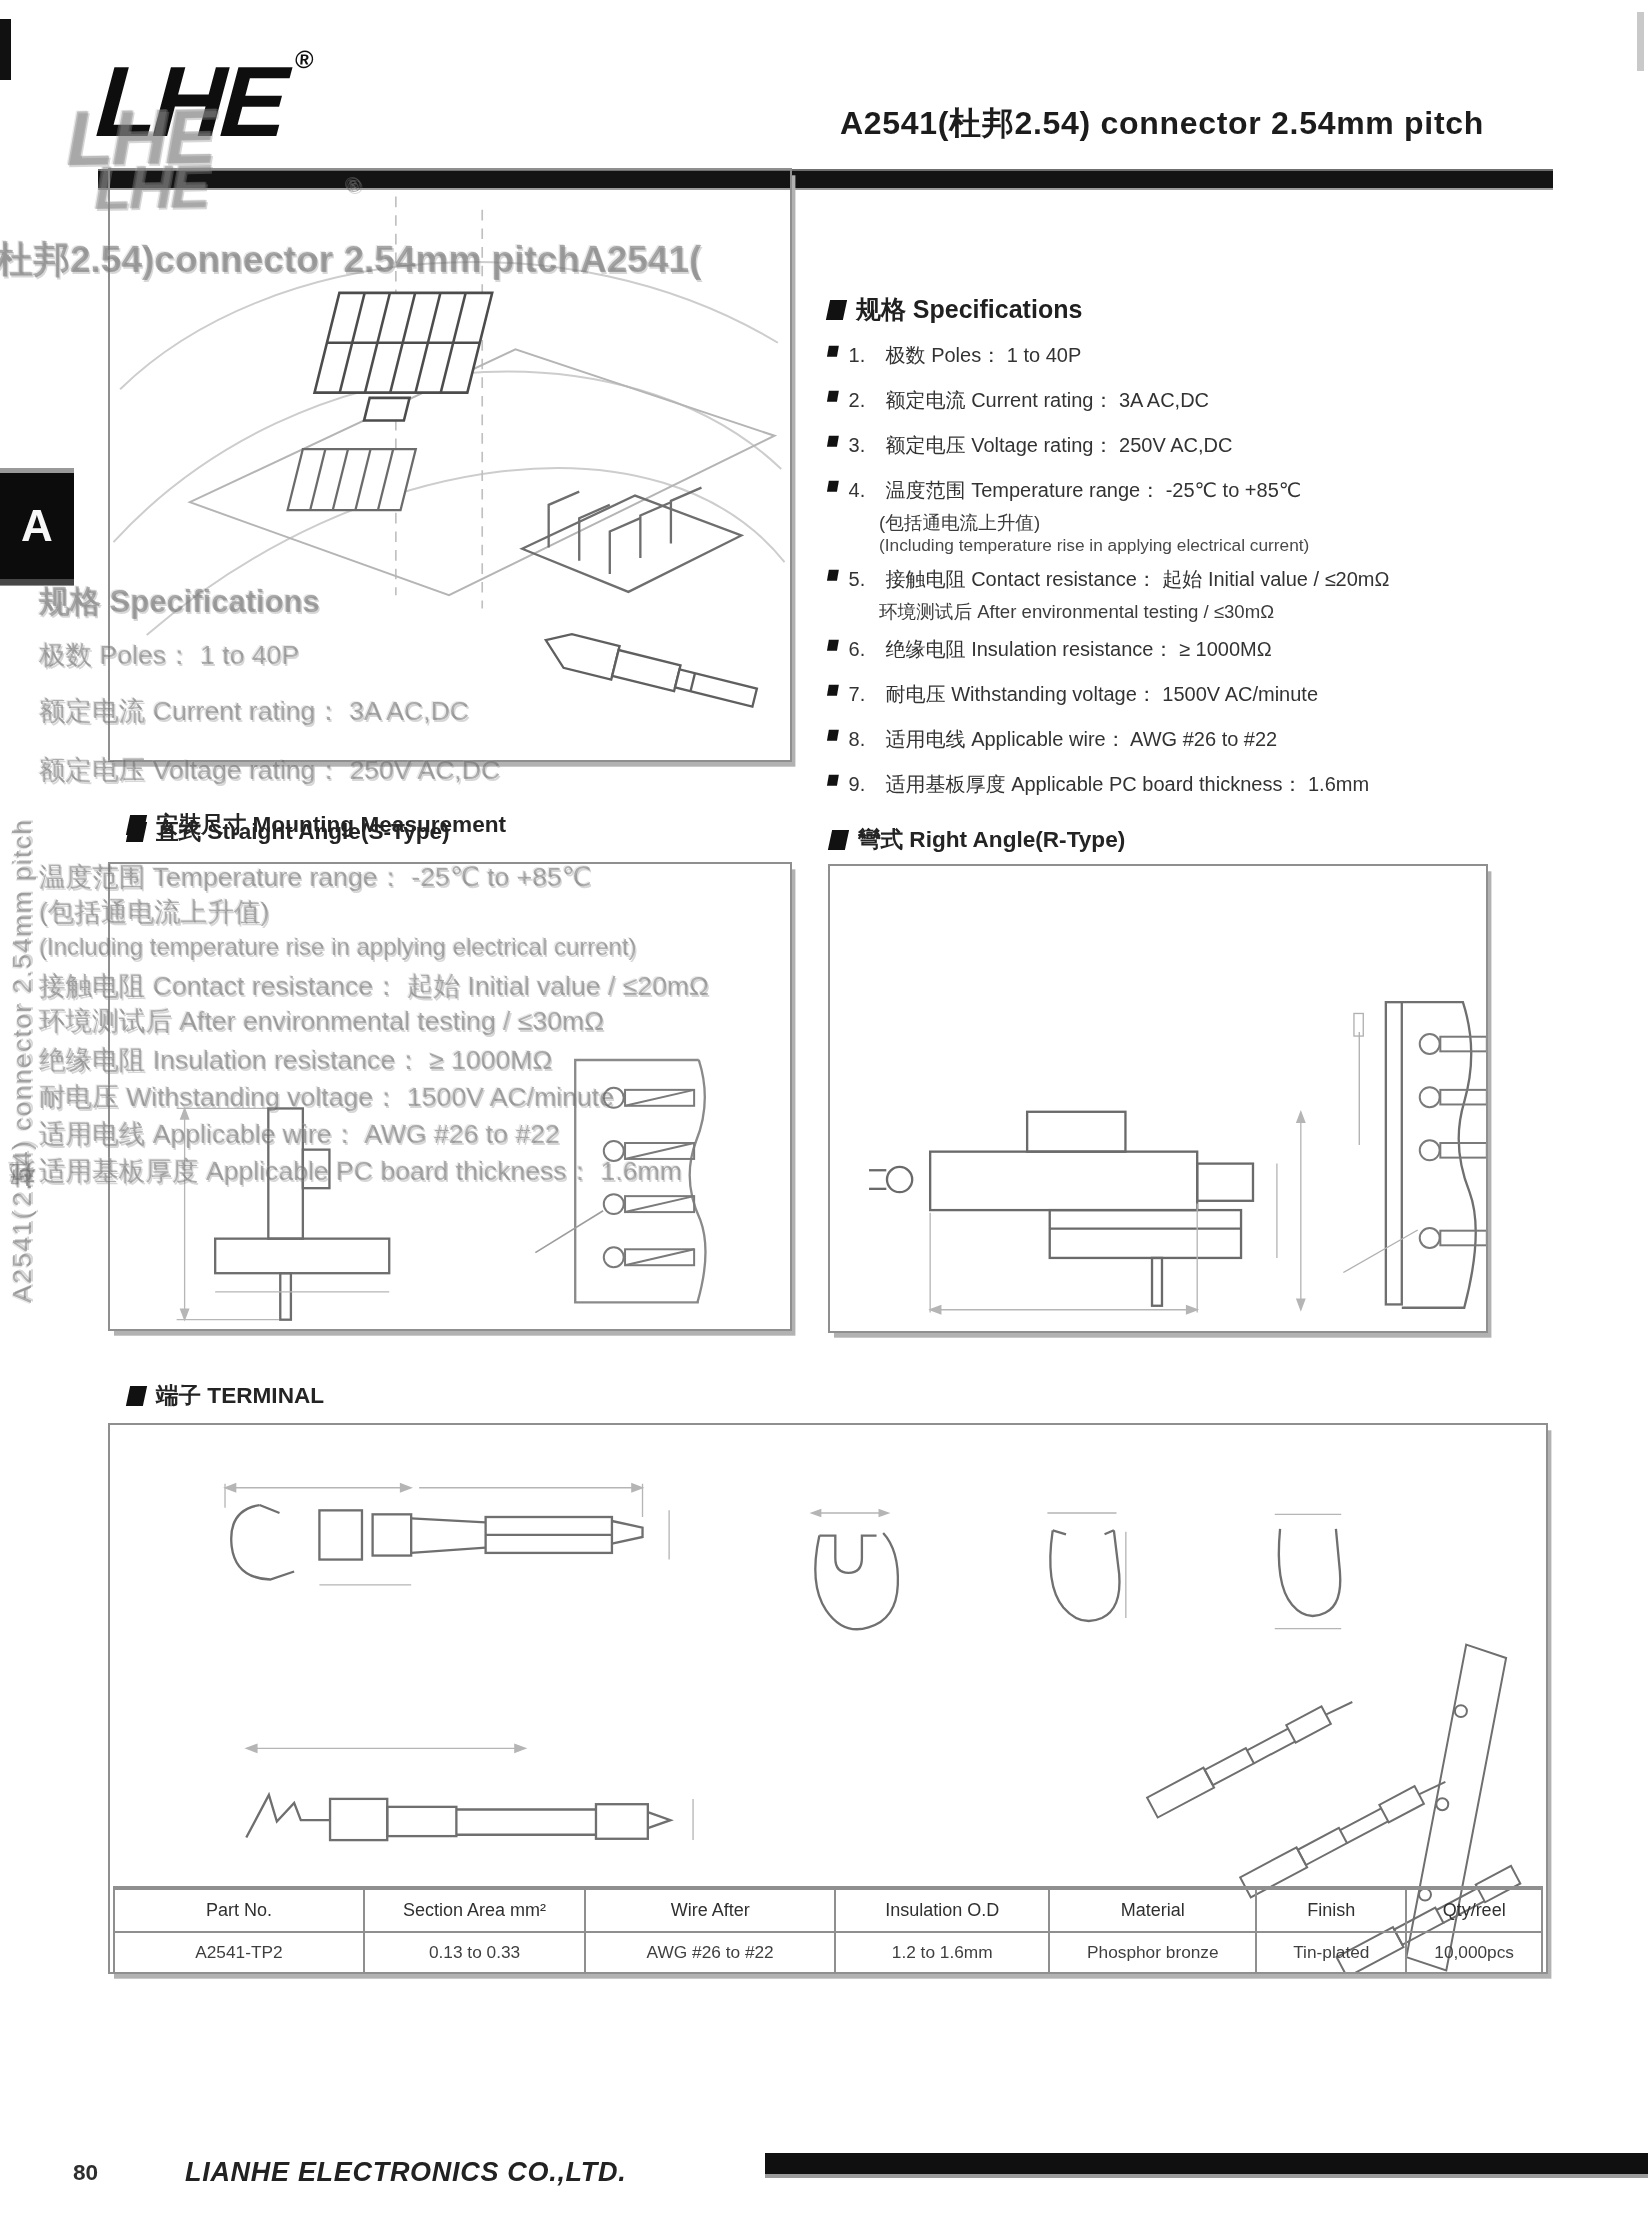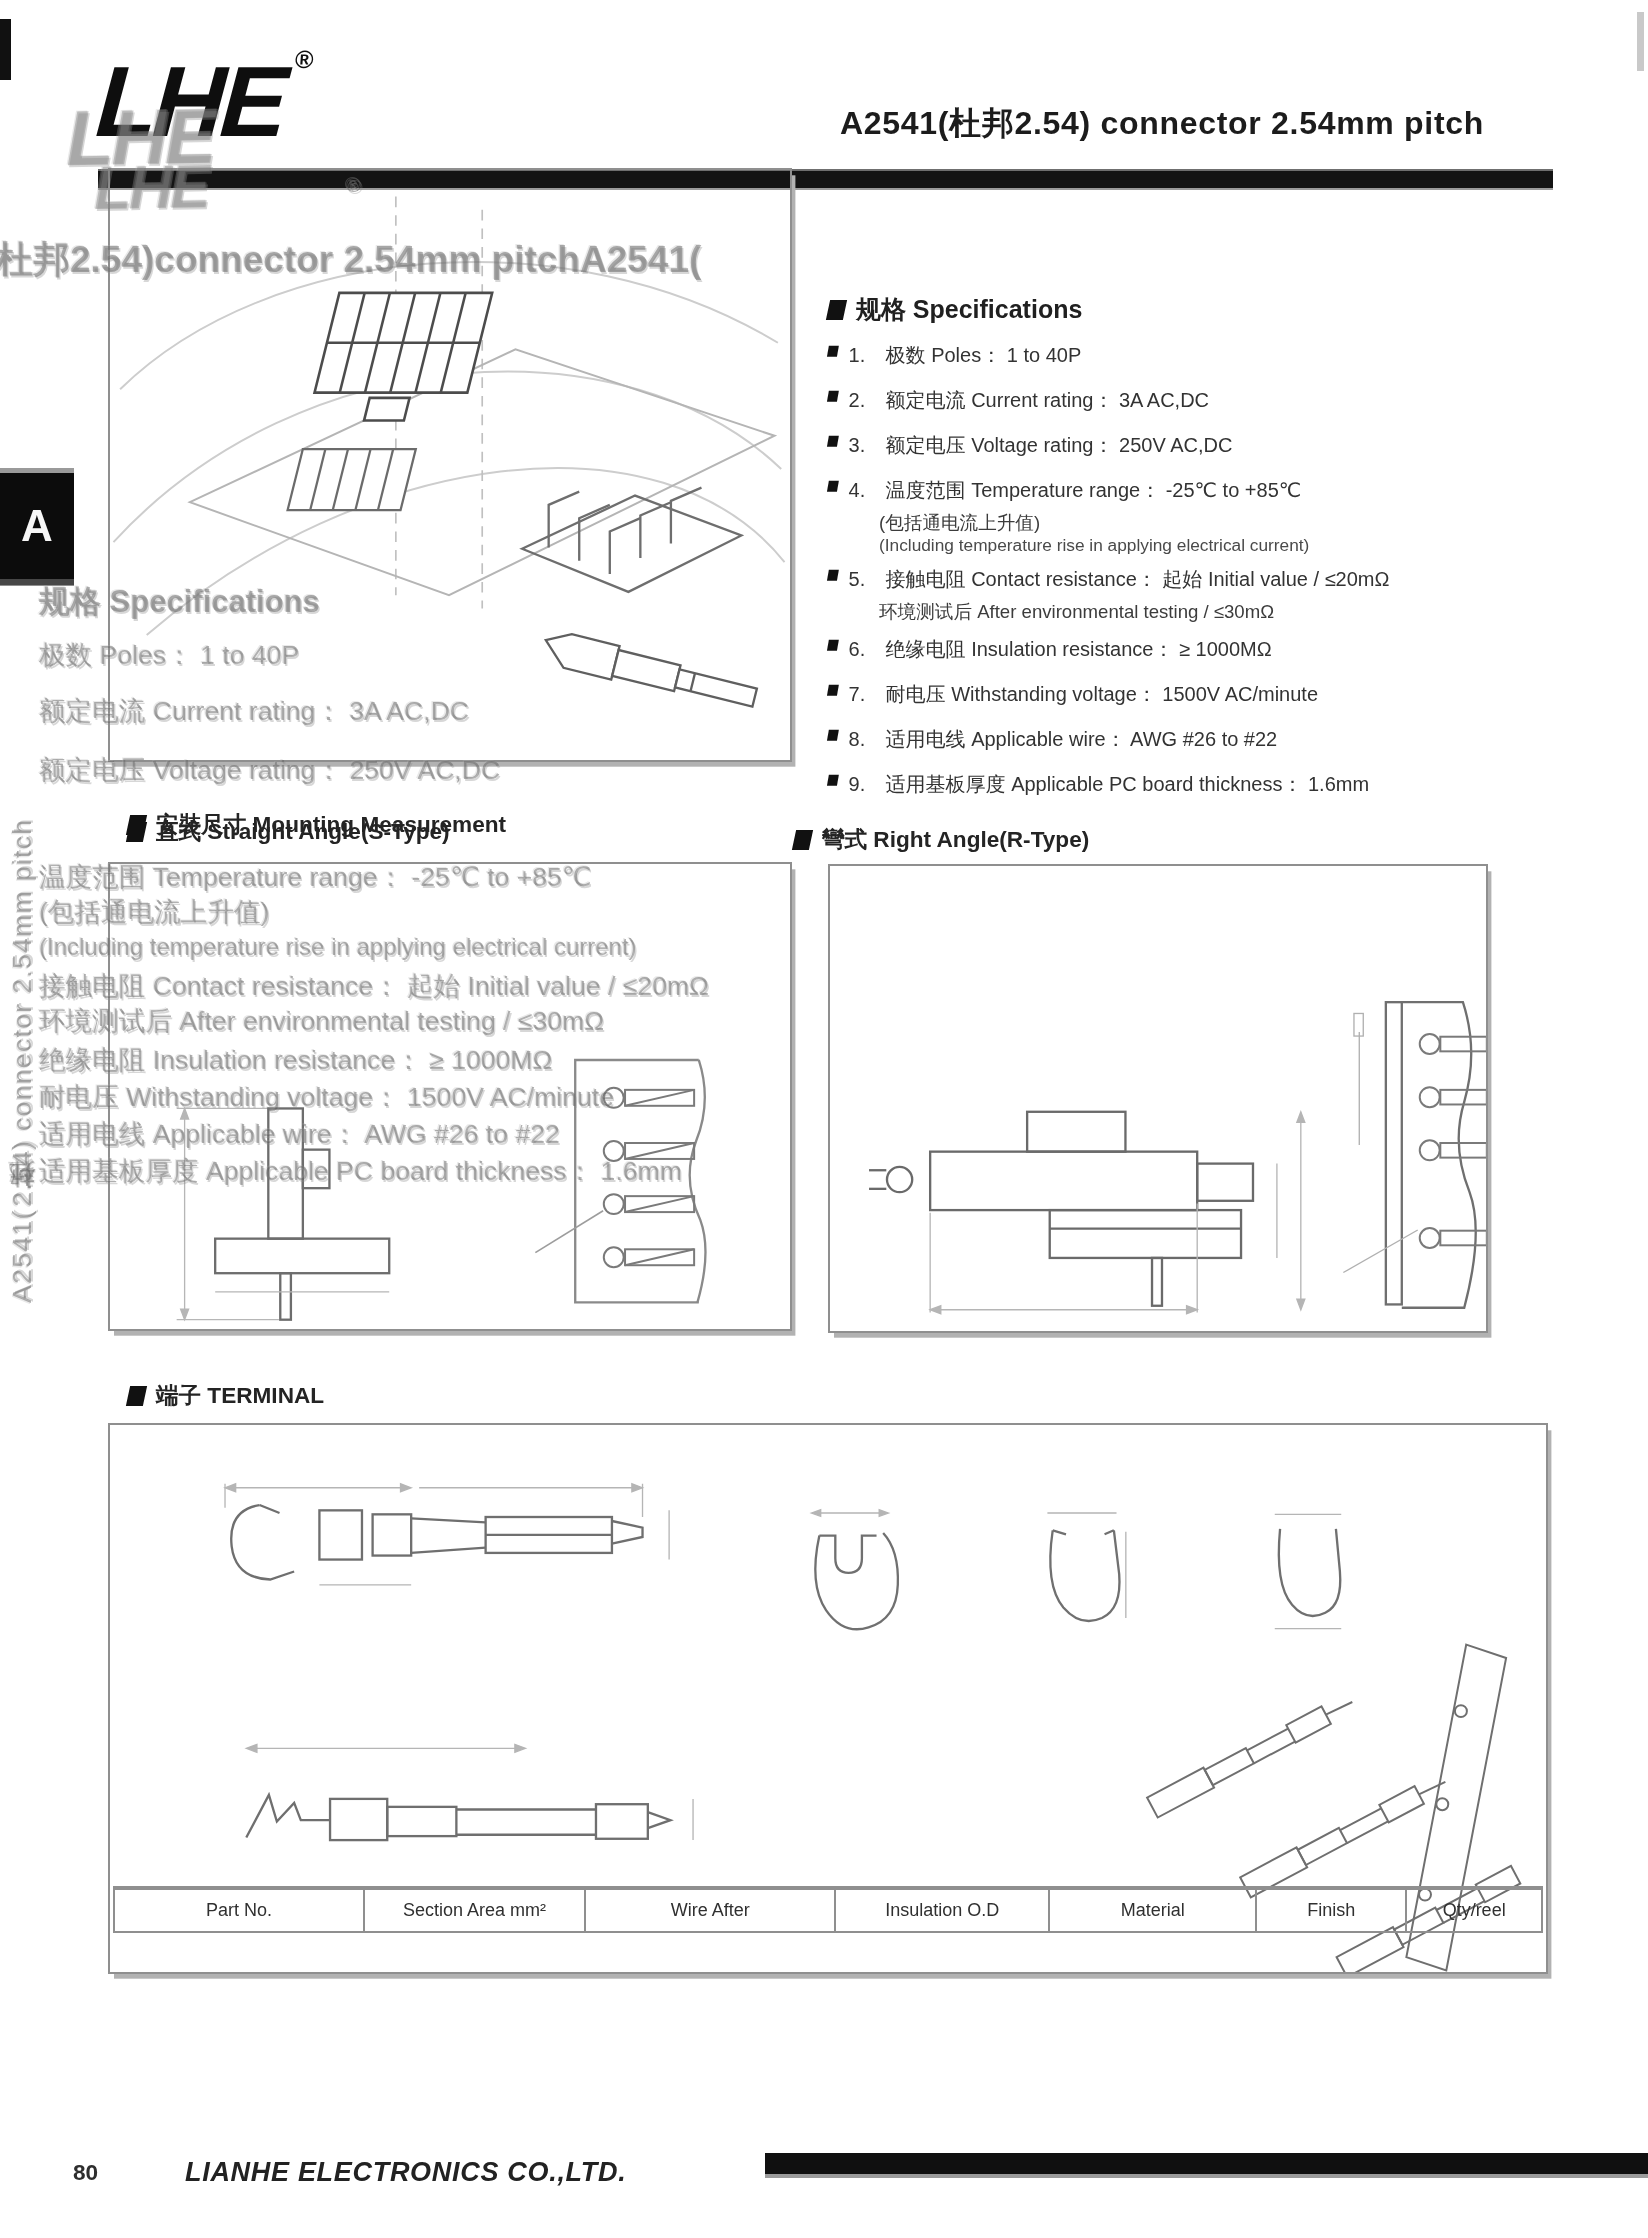--- a/index.html
+++ b/index.html
@@ -179,21 +179,21 @@
         <span class="num">8.</span>
         <span>适用电线 Applicable wire： AWG #26 to #22</span>
       </div>
     <div class="spec-row">
         <span class="sq sm"></span>
         <span class="num">9.</span>
         <span>适用基板厚度 Applicable PC board thickness： 1.6mm</span>
       </div>
   </div>
 
-  <div class="sec" style="left:794px;top:824px;">
+  <div class="sec" style="left:830px;top:824px;">
     <span class="sq big"></span>
     <span>彎式 Right Angle(R-Type)</span>
   </div>
 
   <div class="frame" style="left:108px;top:862px;width:680px;height:465px;">
     <svg width="680" height="465" viewBox="0 0 1023 700">
       <g stroke="#6d6d6d" fill="none" stroke-width="3.5">
         <rect x="238" y="368" width="52" height="196"></rect>
         <rect x="290" y="430" width="40" height="58"></rect>
         <rect x="158" y="564" width="262" height="52"></rect>
@@ -393,20 +393,29 @@
         <th style="width:17.5%">Part No.</th>
         <th style="width:15.5%">Section Area mm²</th>
         <th style="width:17.5%">Wire After</th>
         <th style="width:15%">Insulation O.D</th>
         <th style="width:14.5%">Material</th>
         <th style="width:10.5%">Finish</th>
         <th style="width:9.5%">Qty/reel</th>
       </tr>
     </thead>
     <tbody>
+      <tr>
+        <td>A2541-TP2</td>
+        <td>0.13 to 0.33</td>
+        <td>AWG #26 to #22</td>
+        <td>1.2 to 1.6mm</td>
+        <td>Phosphor bronze</td>
+        <td>Tin-plated</td>
+        <td>10,000pcs</td>
+      </tr>
     </tbody>
   </table>
 
   <div class="abs pgnum">80</div>
   <div class="abs company">LIANHE ELECTRONICS CO.,LTD.</div>
   <div class="abs ftr-bar"></div>
 
   <div>
     <div class="ghost logoish" style="left:66px;top:98px;font-size:78px;">LHE</div>
     <div class="ghost logoish" style="left:94px;top:157px;font-size:61px;">LHE</div>

